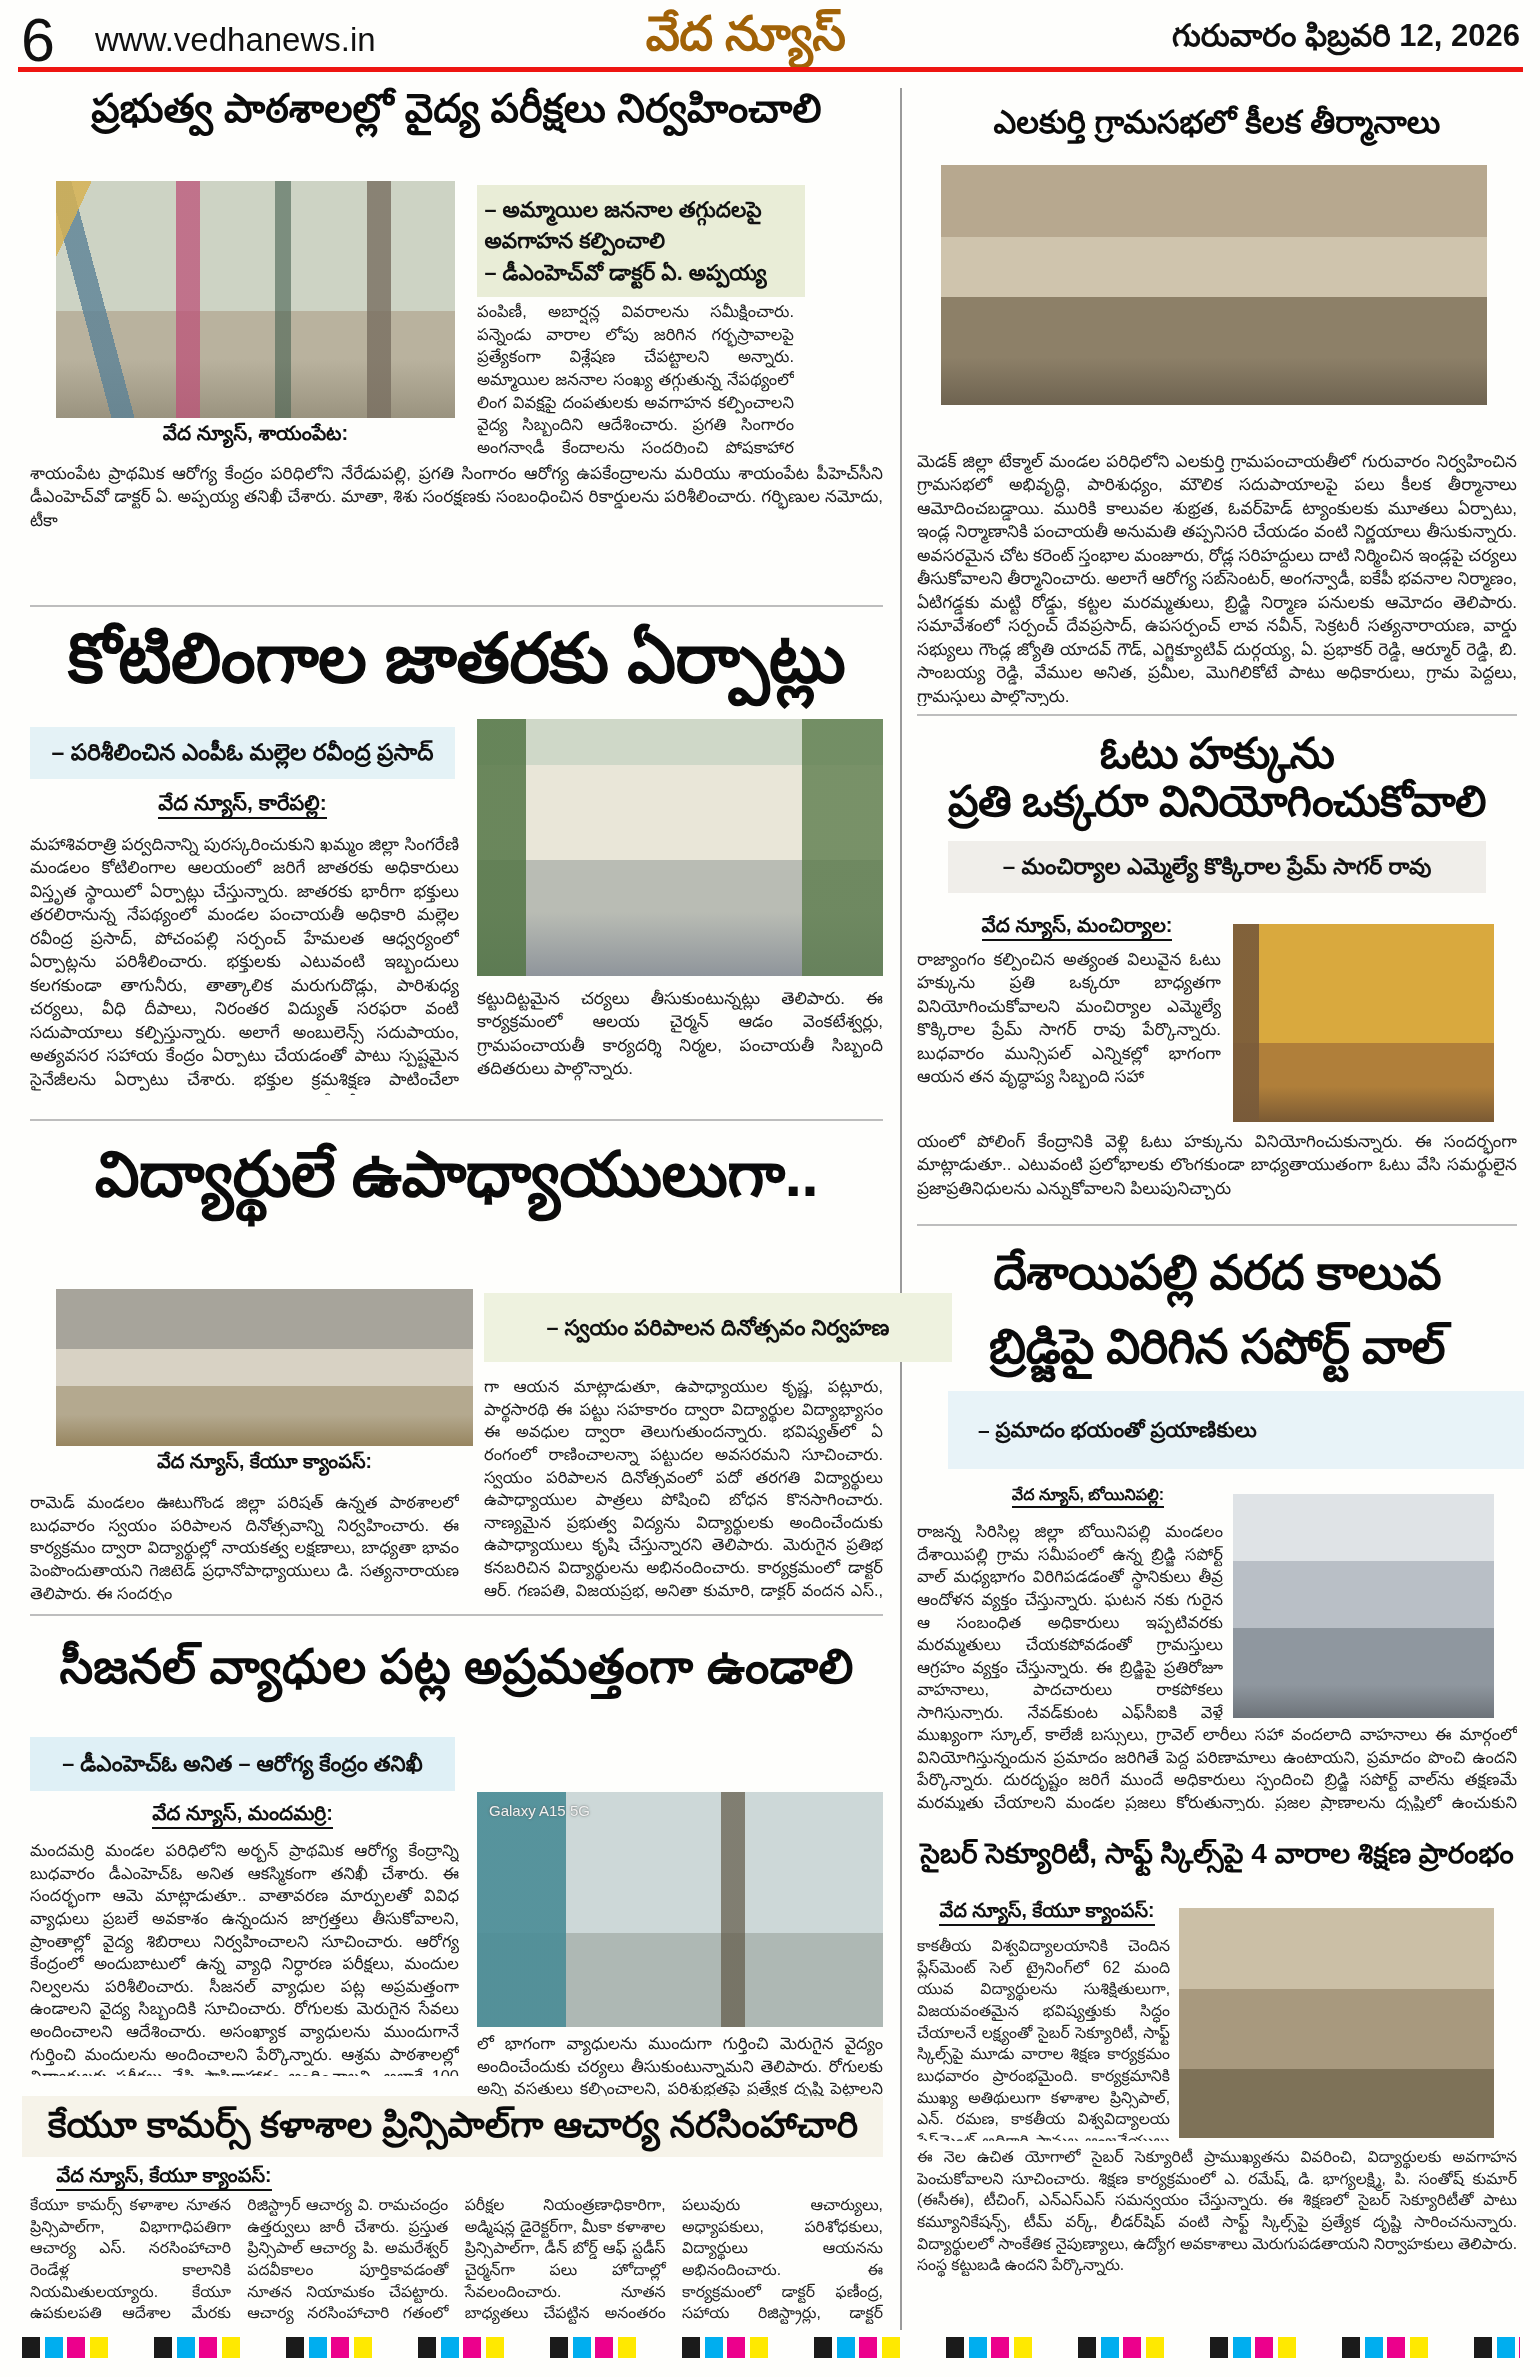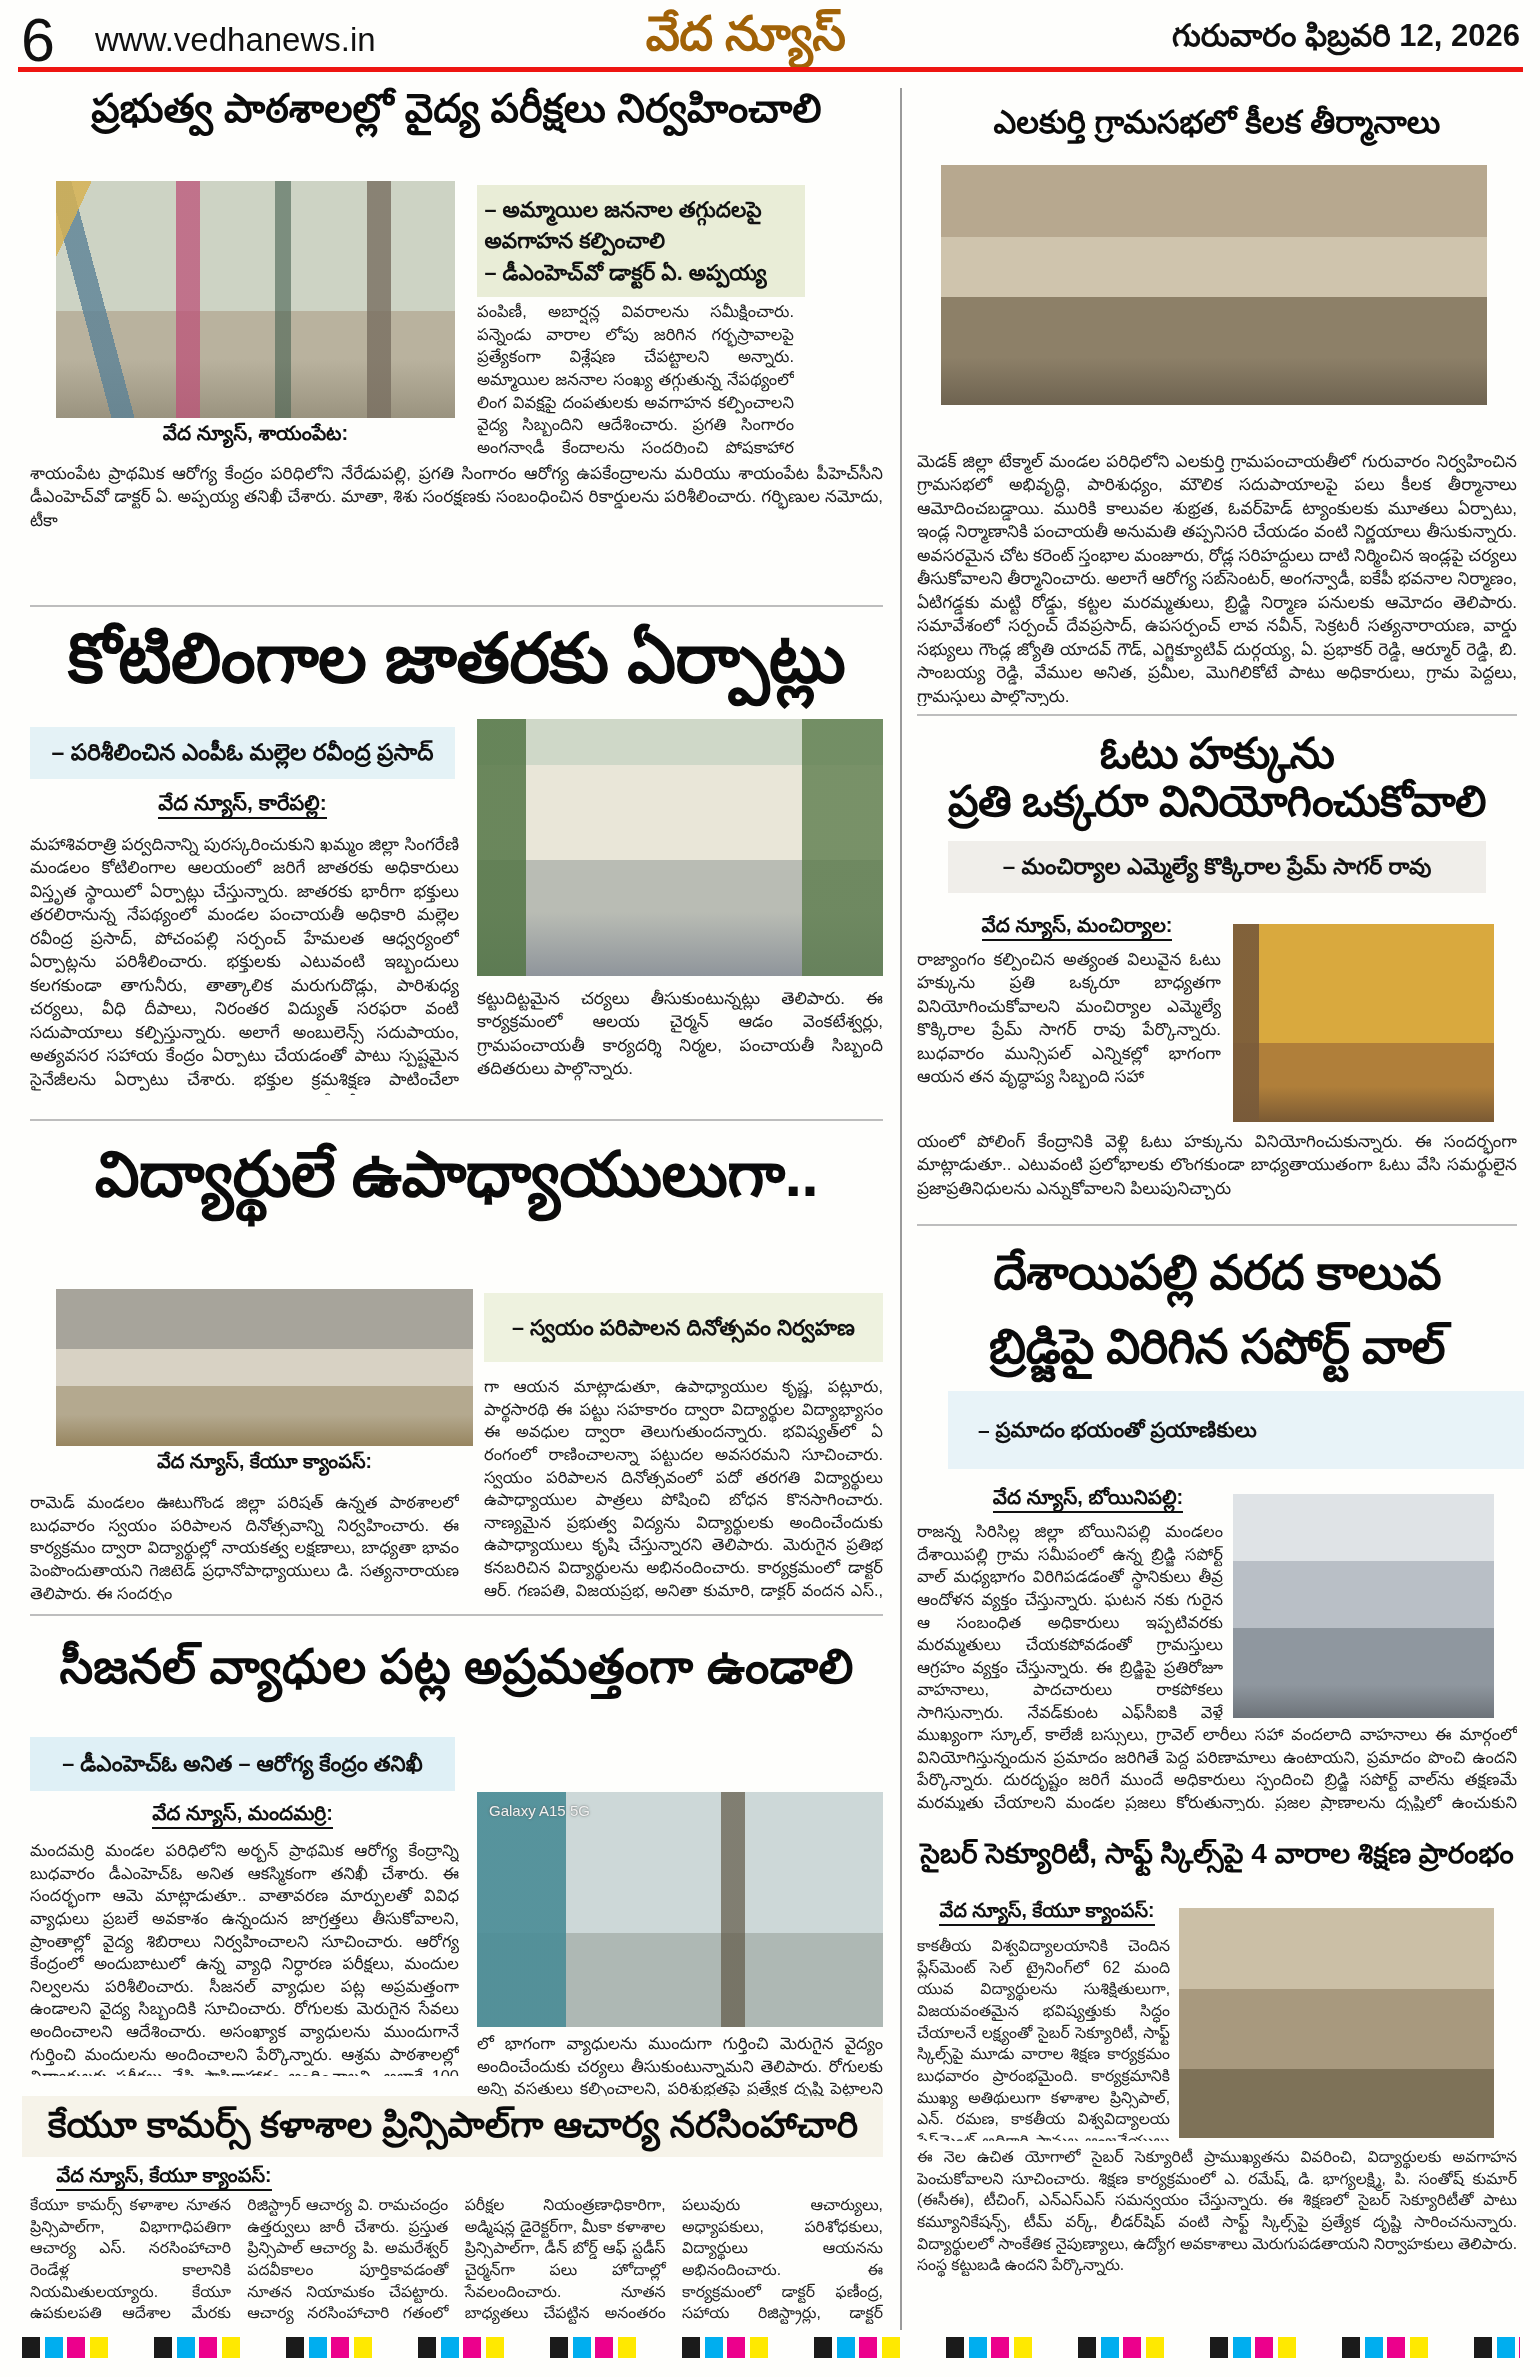--- a/index.html
+++ b/index.html
@@ -82,21 +82,21 @@
   </div>
   <div class="abs dateline" style="left:30px;top:791px;width:425px;font-size:21px;"><span>వేద న్యూస్, కారేపల్లి:</span></div>
   <div class="abs photo ph-temple" style="left:477px;top:719px;width:406px;height:257px;"></div>
   <div class="abs body-txt" style="left:30px;top:833px;width:429px;height:262px;font-size:17px;">మహాశివరాత్రి పర్వదినాన్ని పురస్కరించుకుని ఖమ్మం జిల్లా సింగరేణి మండలం కోటిలింగాల ఆలయంలో జరిగే జాతరకు అధికారులు విస్తృత స్థాయిలో ఏర్పాట్లు చేస్తున్నారు. జాతరకు భారీగా భక్తులు తరలిరానున్న నేపథ్యంలో మండల పంచాయతీ అధికారి మల్లెల రవీంద్ర ప్రసాద్, పోచంపల్లి సర్పంచ్ హేమలత ఆధ్వర్యంలో ఏర్పాట్లను పరిశీలించారు. భక్తులకు ఎటువంటి ఇబ్బందులు కలగకుండా తాగునీరు, తాత్కాలిక మరుగుదొడ్లు, పారిశుధ్య చర్యలు, వీధి దీపాలు, నిరంతర విద్యుత్ సరఫరా వంటి సదుపాయాలు కల్పిస్తున్నారు. అలాగే అంబులెన్స్ సదుపాయం, అత్యవసర సహాయ కేంద్రం ఏర్పాటు చేయడంతో పాటు స్పష్టమైన సైనేజీలను ఏర్పాటు చేశారు. భక్తుల క్రమశిక్షణ పాటించేలా అధికారులకు సహకరించాలని ఆలయ కమిటీ కోరింది. జాతరను విజయవంతంగా నిర్వహించేందుకు అన్ని శాఖల సమన్వయంతో</div>
   <div class="abs body-txt" style="left:477px;top:987px;width:406px;height:112px;font-size:17px;">కట్టుదిట్టమైన చర్యలు తీసుకుంటున్నట్లు తెలిపారు. ఈ కార్యక్రమంలో ఆలయ చైర్మన్ ఆడం వెంకటేశ్వర్లు, గ్రామపంచాయతీ కార్యదర్శి నిర్మల, పంచాయతీ సిబ్బంది తదితరులు పాల్గొన్నారు.</div>
   <div class="abs hrule" style="left:30px;top:1119px;width:853px;"></div>
 
   <div class="abs hl hl-heavy" style="left:30px;top:1139px;width:853px;font-size:63px;">విద్యార్థులే ఉపాధ్యాయులుగా..</div>
   <div class="abs photo ph-school" style="left:56px;top:1289px;width:417px;height:157px;"></div>
   <div class="abs caption" style="left:56px;top:1450px;width:417px;font-size:19.4px;">వేద న్యూస్, కేయూ క్యాంపస్:</div>
-  <div class="abs kickbox" style="left:484px;top:1293px;width:399px;height:69px;background:#eef2df;font-size:21.6px;align-items:center;">
+  <div class="abs kickbox" style="left:484px;top:1293px;width:468px;height:69px;background:#eef2df;font-size:21.6px;align-items:center;">
     <div>– స్వయం పరిపాలన దినోత్సవం నిర్వహణ</div>
   </div>
   <div class="abs body-txt" style="left:484px;top:1375px;width:399px;height:225px;font-size:16.4px;">గా ఆయన మాట్లాడుతూ, ఉపాధ్యాయుల కృష్ణ, పట్లూరు, పార్థసారథి ఈ పట్టు సహకారం ద్వారా విద్యార్థుల విద్యాభ్యాసం ఈ అవధుల ద్వారా తెలుగుతుందన్నారు. భవిష్యత్‌లో ఏ రంగంలో రాణించాలన్నా పట్టుదల అవసరమని సూచించారు. స్వయం పరిపాలన దినోత్సవంలో పదో తరగతి విద్యార్థులు ఉపాధ్యాయుల పాత్రలు పోషించి బోధన కొనసాగించారు. నాణ్యమైన ప్రభుత్వ విద్యను విద్యార్థులకు అందించేందుకు ఉపాధ్యాయులు కృషి చేస్తున్నారని తెలిపారు. మెరుగైన ప్రతిభ కనబరిచిన విద్యార్థులను అభినందించారు. కార్యక్రమంలో డాక్టర్ ఆర్. గణపతి, విజయప్రభ, అనితా కుమారి, డాక్టర్ వందన ఎస్., మనోహర్ రావు, ఎ. చంద్రప్రసాద్, వగైరా ఉపాధ్యాయులు, సి.పి.ఓ వి. నవీన్, శ్రీనివాస్, సురేందర్ తదితర ఉపాధ్యాయులు పాల్గొన్నారు.</div>
   <div class="abs body-txt" style="left:30px;top:1491px;width:429px;height:110px;font-size:16.4px;">రామెడ్ మండలం ఊటుగొండ జిల్లా పరిషత్ ఉన్నత పాఠశాలలో బుధవారం స్వయం పరిపాలన దినోత్సవాన్ని నిర్వహించారు. ఈ కార్యక్రమం ద్వారా విద్యార్థుల్లో నాయకత్వ లక్షణాలు, బాధ్యతా భావం పెంపొందుతాయని గెజిటెడ్ ప్రధానోపాధ్యాయులు డి. సత్యనారాయణ తెలిపారు. ఈ సందర్భం</div>
   <div class="abs hrule" style="left:30px;top:1614px;width:853px;"></div>
 
   <div class="abs hl" style="left:30px;top:1640px;width:853px;font-size:48px;font-weight:900;">సీజనల్ వ్యాధుల పట్ల అప్రమత్తంగా ఉండాలి</div>
   <div class="abs kickbox" style="left:30px;top:1737px;width:425px;height:54px;background:#dff0f6;font-size:21.6px;align-items:center;">
     <div>– డీఎంహెచ్ఓ అనిత – ఆరోగ్య కేంద్రం తనిఖీ</div>
   </div>
@@ -131,21 +131,21 @@
   <div class="abs body-txt" style="left:917px;top:1130px;width:600px;height:83px;font-size:17px;">యంలో పోలింగ్ కేంద్రానికి వెళ్లి ఓటు హక్కును వినియోగించుకున్నారు. ఈ సందర్భంగా మాట్లాడుతూ.. ఎటువంటి ప్రలోభాలకు లొంగకుండా బాధ్యతాయుతంగా ఓటు వేసి సమర్థులైన ప్రజాప్రతినిధులను ఎన్నుకోవాలని పిలుపునిచ్చారు</div>
   <div class="abs hrule" style="left:917px;top:1224px;width:600px;"></div>
 
   <div class="abs hl hl-heavy" style="left:917px;top:1236px;width:600px;font-size:48px;line-height:1.55;">
     <div>దేశాయిపల్లి వరద కాలువ</div>
     <div>బ్రిడ్జిపై విరిగిన సపోర్ట్ వాల్</div>
   </div>
   <div class="abs kickbox" style="left:948px;top:1391px;width:546px;height:78px;background:#e8f3f8;font-size:21px;padding-left:30px;">
     <div>– ప్రమాదం భయంతో ప్రయాణికులు</div>
   </div>
-  <div class="abs dateline" style="left:924px;top:1486px;width:328px;font-size:20px;"><span>వేద న్యూస్, బోయినిపల్లి:</span></div>
+  <div class="abs dateline" style="left:924px;top:1486px;width:328px;font-size:16px;"><span>వేద న్యూస్, బోయినిపల్లి:</span></div>
   <div class="abs photo ph-bridge" style="left:1233px;top:1494px;width:261px;height:224px;"></div>
   <div class="abs body-txt" style="left:917px;top:1520px;width:306px;height:200px;font-size:16.4px;">రాజన్న సిరిసిల్ల జిల్లా బోయినిపల్లి మండలం దేశాయిపల్లి గ్రామ సమీపంలో ఉన్న బ్రిడ్జి సపోర్ట్ వాల్ మధ్యభాగం విరిగిపడడంతో స్థానికులు తీవ్ర ఆందోళన వ్యక్తం చేస్తున్నారు. ఘటన నకు గురైన ఆ సంబంధిత అధికారులు ఇప్పటివరకు మరమ్మతులు చేయకపోవడంతో గ్రామస్తులు ఆగ్రహం వ్యక్తం చేస్తున్నారు. ఈ బ్రిడ్జిపై ప్రతిరోజూ వాహనాలు, పాదచారులు రాకపోకలు సాగిస్తున్నారు. నేవడ్‌కుంట ఎఫ్‌సీఐకి వెళ్లే వాహనాలతో పాటు విద్యార్థులు అధికంగా ఉండడం ప్రమాదకరంగా చెబుతున్నారు.</div>
   <div class="abs body-txt" style="left:917px;top:1723px;width:600px;height:88px;font-size:16.4px;">ముఖ్యంగా స్కూల్, కాలేజీ బస్సులు, గ్రావెల్ లారీలు సహా వందలాది వాహనాలు ఈ మార్గంలో వినియోగిస్తున్నందున ప్రమాదం జరిగితే పెద్ద పరిణామాలు ఉంటాయని, ప్రమాదం పొంచి ఉందని పేర్కొన్నారు. దురదృష్టం జరిగే ముందే అధికారులు స్పందించి బ్రిడ్జి సపోర్ట్ వాల్‌ను తక్షణమే మరమ్మతు చేయాలని మండల ప్రజలు కోరుతున్నారు. ప్రజల ప్రాణాలను దృష్టిలో ఉంచుకుని వెంటనే చర్యలు తీసుకోవాలని కోరుతున్నారు.</div>
 
   <div class="abs hl" style="left:917px;top:1838px;width:600px;font-size:28px;">సైబర్ సెక్యూరిటీ, సాఫ్ట్ స్కిల్స్‌పై 4 వారాల శిక్షణ ప్రారంభం</div>
   <div class="abs dateline" style="left:924px;top:1899px;width:246px;font-size:19.4px;"><span>వేద న్యూస్, కేయూ క్యాంపస్:</span></div>
   <div class="abs photo ph-training" style="left:1179px;top:1908px;width:315px;height:230px;"></div>
   <div class="abs body-txt" style="left:917px;top:1935px;width:253px;height:206px;font-size:15.7px;">కాకతీయ విశ్వవిద్యాలయానికి చెందిన ప్లేస్‌మెంట్ సెల్ ట్రైనింగ్‌లో 62 మంది యువ విద్యార్థులను సుశిక్షితులుగా, విజయవంతమైన భవిష్యత్తుకు సిద్ధం చేయాలనే లక్ష్యంతో సైబర్ సెక్యూరిటీ, సాఫ్ట్ స్కిల్స్‌పై మూడు వారాల శిక్షణ కార్యక్రమం బుధవారం ప్రారంభమైంది. కార్యక్రమానికి ముఖ్య అతిథులుగా కళాశాల ప్రిన్సిపాల్, ఎన్. రమణ, కాకతీయ విశ్వవిద్యాలయ ప్లేస్‌మెంట్ అధికారి సామల ఆంజనేయులు హాజరయ్యారు.</div>
   <div class="abs body-txt" style="left:917px;top:2146px;width:600px;height:180px;font-size:15.7px;">ఈ నెల ఉచిత యోగాలో సైబర్ సెక్యూరిటీ ప్రాముఖ్యతను వివరించి, విద్యార్థులకు అవగాహన పెంచుకోవాలని సూచించారు. శిక్షణ కార్యక్రమంలో ఎ. రమేష్, డి. భాగ్యలక్ష్మి, పి. సంతోష్ కుమార్ (ఈసీఈ), టీచింగ్, ఎన్‌ఎస్‌ఎస్ సమన్వయం చేస్తున్నారు. ఈ శిక్షణలో సైబర్ సెక్యూరిటీతో పాటు కమ్యూనికేషన్స్, టీమ్ వర్క్, లీడర్‌షిప్ వంటి సాఫ్ట్ స్కిల్స్‌పై ప్రత్యేక దృష్టి సారించనున్నారు. విద్యార్థులలో సాంకేతిక నైపుణ్యాలు, ఉద్యోగ అవకాశాలు మెరుగుపడతాయని నిర్వాహకులు తెలిపారు. సంస్థ కట్టుబడి ఉందని పేర్కొన్నారు.</div>
 

